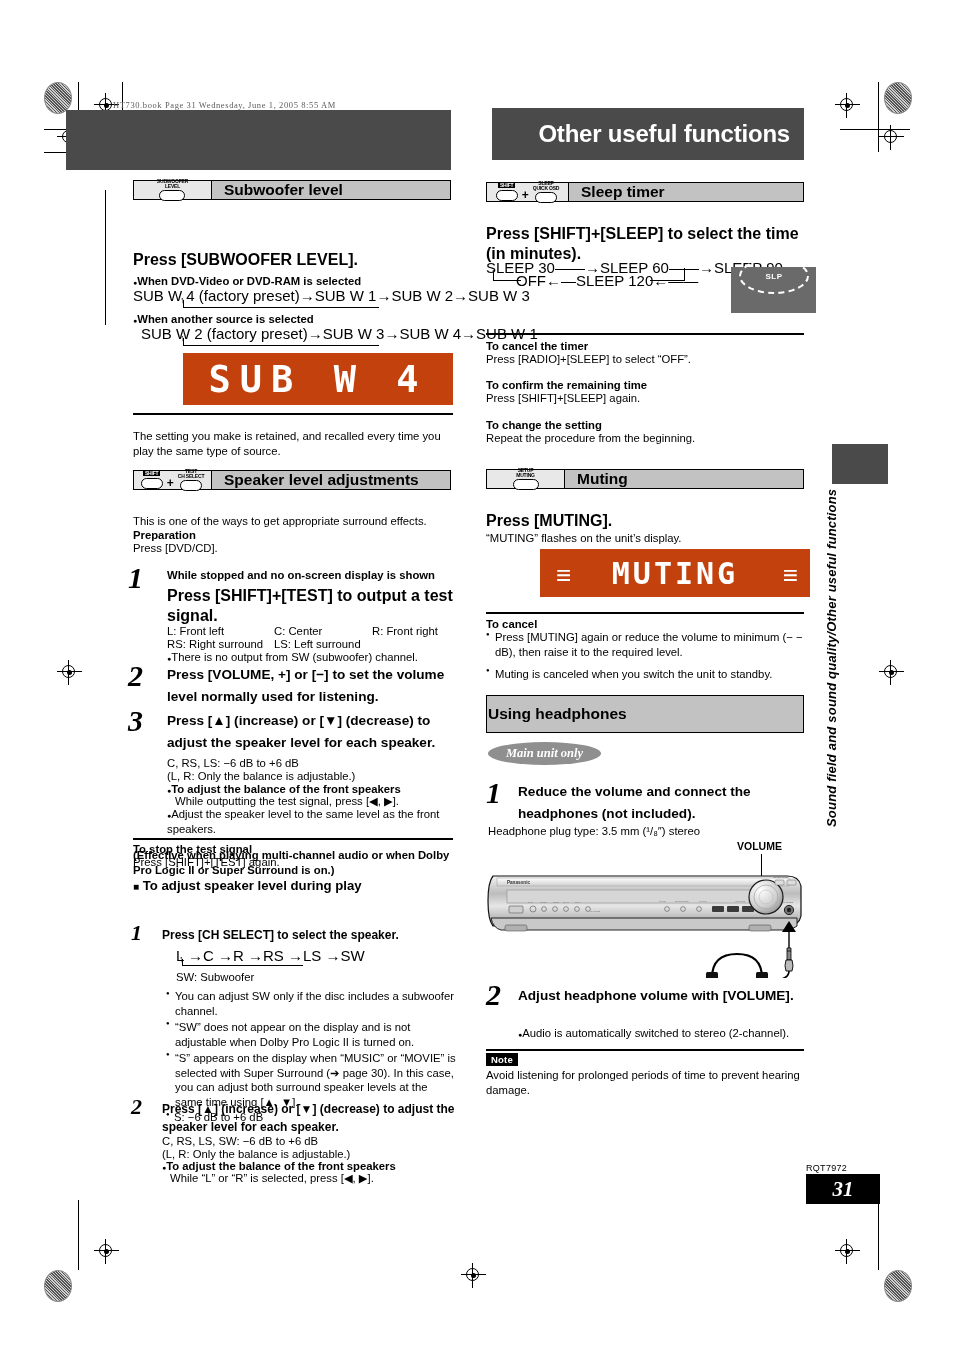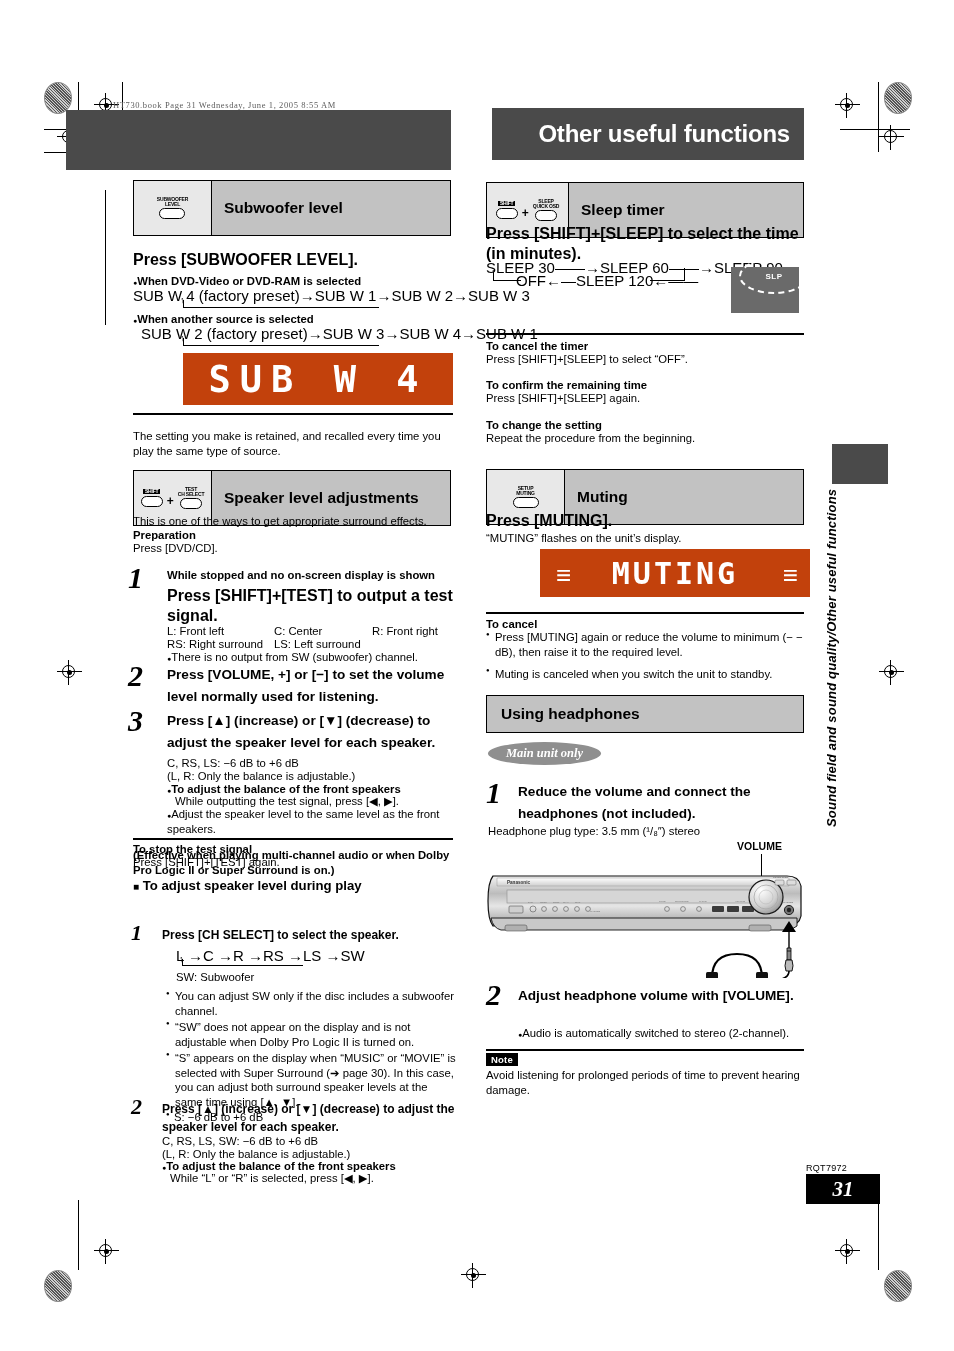--- a/index.html
+++ b/index.html
@@ -38,42 +38,42 @@
     font-weight:bold;font-size:24px;letter-spacing:-0.2px;
     display:flex;align-items:center;justify-content:flex-end;
     padding-right:14px;box-sizing:border-box;
   }
   .filehdr{
     position:absolute;font-size:8.5px;color:#5d5d5d;
     font-family:"Liberation Serif", serif;letter-spacing:0.6px;white-space:nowrap;
   }
 
   
-  .sec{position:absolute;display:flex;border:1.5px solid #000;box-sizing:border-box;height:56px;}
+  .sec{position:absolute;display:flex;border:1.5px solid #000;box-sizing:border-box;height:20px;}
   .sec .keys{
     background:#e8e8e8;display:flex;align-items:center;justify-content:center;
     gap:3px;padding:0 6px;border-right:1.5px solid #000;box-sizing:border-box;
   }
   .sec .title{
     background:#c2c2c2;flex:1;display:flex;align-items:center;
     font-weight:bold;font-size:15.5px;padding-left:12px;
   }
   .btnkey{display:flex;flex-direction:column;align-items:center;justify-content:center;line-height:1;}
   .btnkey .lbl{font-size:5px;font-weight:bold;text-align:center;letter-spacing:-0.2px;white-space:nowrap;}
   .btnkey .lbl.inv{background:#000;color:#fff;padding:0 2px;font-size:5px;}
   .btnkey .cap{
     width:26px;height:11px;border:1.3px solid #000;border-radius:7px;
     background:#fff;margin-top:1.5px;box-sizing:border-box;
   }
   .plus{font-size:12px;font-weight:bold;padding:0 1px;align-self:center;margin-top:5px;}
 
   
   .sec-plain{
     position:absolute;background:#c2c2c2;border:1.5px solid #000;box-sizing:border-box;
-    display:flex;align-items:center;font-weight:bold;font-size:15.5px;padding-left:14px;height:38px;
+    display:flex;align-items:center;font-weight:bold;font-size:15.5px;padding-left:1px;height:38px;
   }
 
   
   .txt{position:absolute;font-size:11.3px;line-height:1.32;}
   .bold{font-weight:bold;}
   .h-press{position:absolute;font-weight:bold;font-size:16px;line-height:1.22;}
   .h-step{position:absolute;font-weight:bold;font-size:13.6px;line-height:1.62;}
   .stepnum{
     position:absolute;font-family:"Liberation Serif",serif;font-style:italic;
     font-weight:bold;font-size:30px;line-height:1;
@@ -324,27 +324,27 @@
   <div class="h-press" style="left:486px;top:224px;width:318px;">Press [SHIFT]+[SLEEP] to select the time (in minutes).</div>
 
   <div class="chain" style="left:486px;top:259px;">SLEEP 30——→SLEEP 60——→SLEEP 90</div>
   <div class="chain" style="left:516px;top:272px;">OFF←—SLEEP 120←——</div>
   <div class="uarr" style="left:491px;top:268px;">↑</div>
   <div class="loop" style="left:493px;top:272px;width:22px;height:9px;border-bottom:none;"></div>
   <div class="cline" style="left:493px;top:280px;width:28px;height:1px;"></div>
   <div class="cline" style="left:650px;top:280px;width:35px;height:1px;"></div>
   <div class="cline" style="left:684px;top:268px;width:1px;height:13px;"></div>
 
-  <div class="slpbox" style="left:731px;top:267px;width:68px;height:46px;">
+  <div class="slpbox" style="left:731px;top:267px;width:85px;height:46px;">
     <div class="ell">SLP</div>
   </div>
 
   <div class="rule" style="left:486px;top:333px;width:318px;"></div>
   <div class="txt bold" style="left:486px;top:339px;">To cancel the timer</div>
-  <div class="txt" style="left:486px;top:352px;">Press [SHIFT]+[SLEEP] to select “OFF”.</div>
+  <div class="txt" style="left:486px;top:352px;">Press [RADIO]+[SLEEP] to select “OFF”.</div>
   <div class="txt bold" style="left:486px;top:378px;">To confirm the remaining time</div>
   <div class="txt" style="left:486px;top:391px;">Press [SHIFT]+[SLEEP] again.</div>
   <div class="txt bold" style="left:486px;top:418px;">To change the setting</div>
   <div class="txt" style="left:486px;top:431px;">Repeat the procedure from the beginning.</div>
 
   <div class="sec" style="left:486px;top:469px;width:318px;">
     <div class="keys" style="width:78px;">
       <div class="btnkey">
         <span class="lbl">SETUP</span>
         <span class="lbl">MUTING</span>

